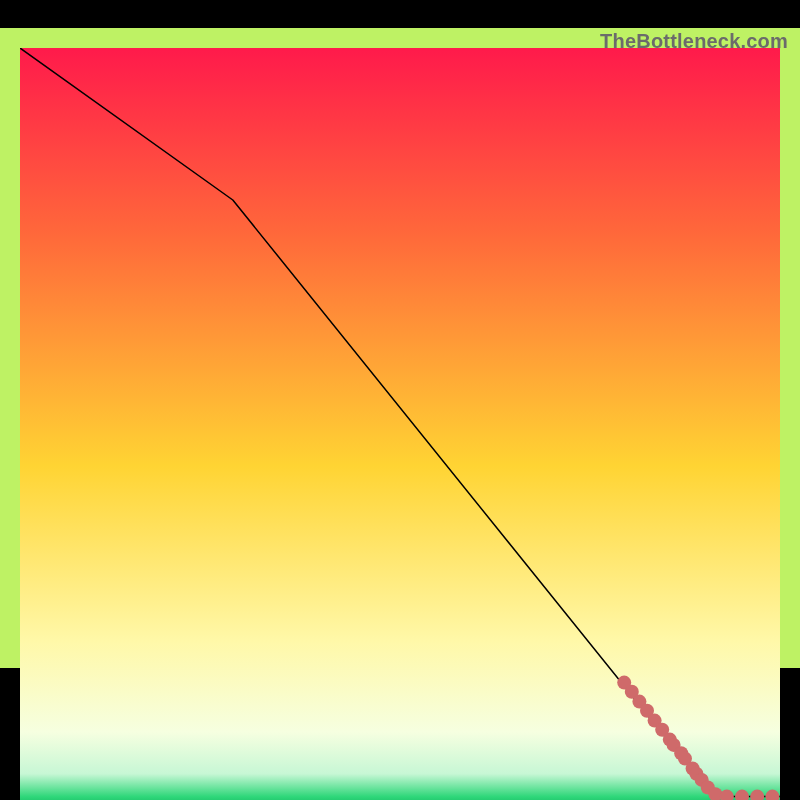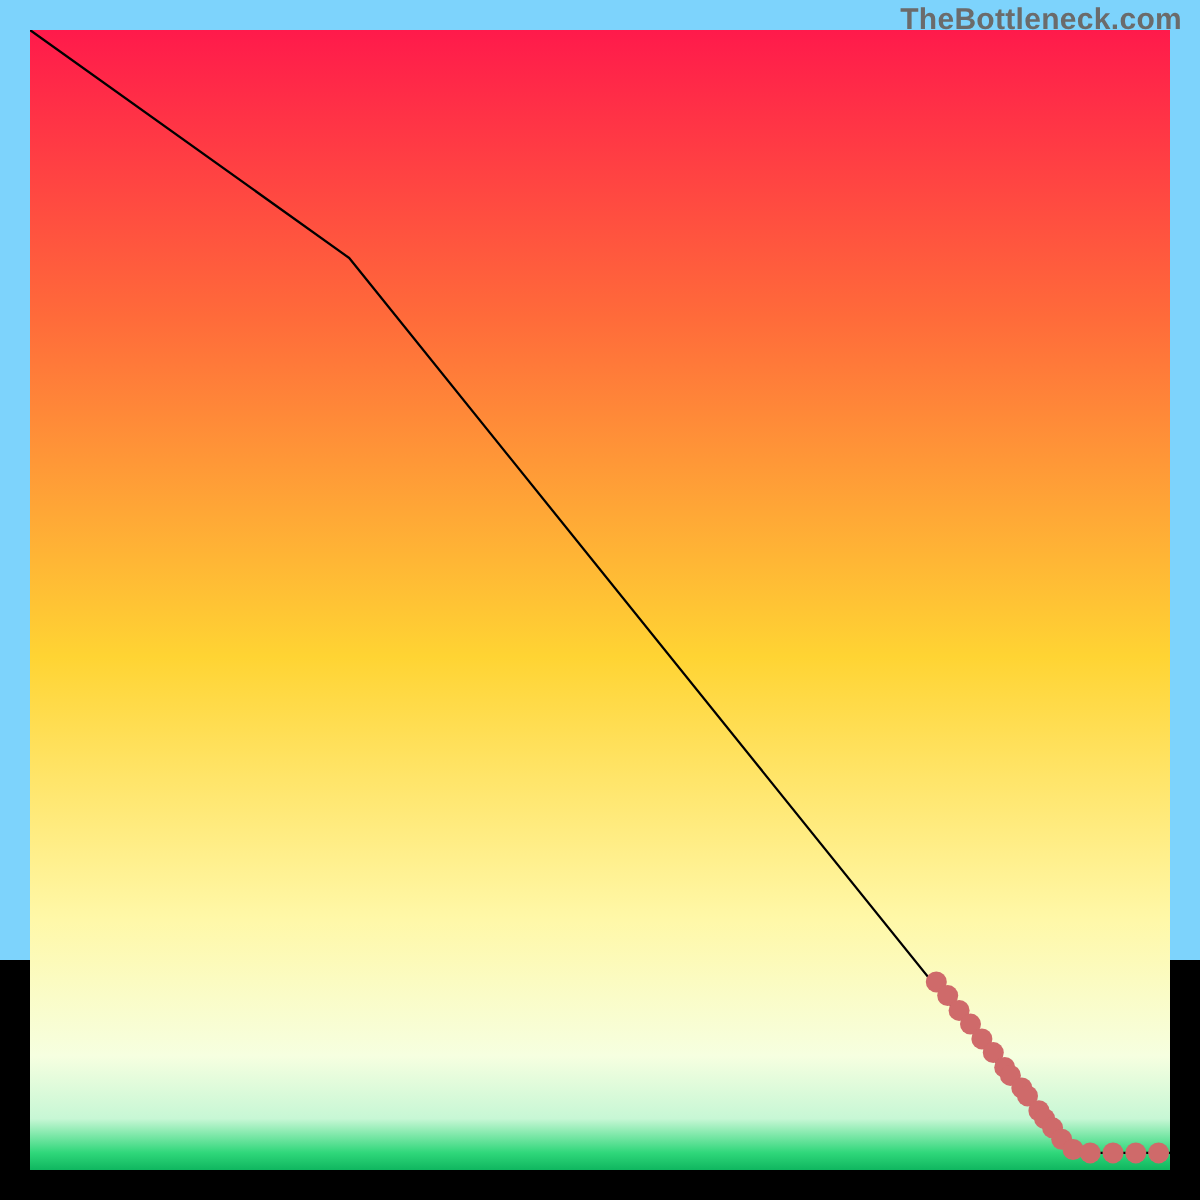--- a/index.html
+++ b/index.html
@@ -7,21 +7,22 @@
     padding: 0;
     width: 800px;
     height: 800px;
     overflow: hidden;
     background: #000;
   }
   .stage {
     position: relative;
     width: 800px;
     height: 640px;
-    background: #7dd3fc;
+    background: #bef264;
+    margin-top: 28px;
   }
   .plot {
     position: absolute;
     left: 20px;
     top: 20px;
     width: 760px;
     height: 760px;
   }
   .watermark {
     position: absolute;

